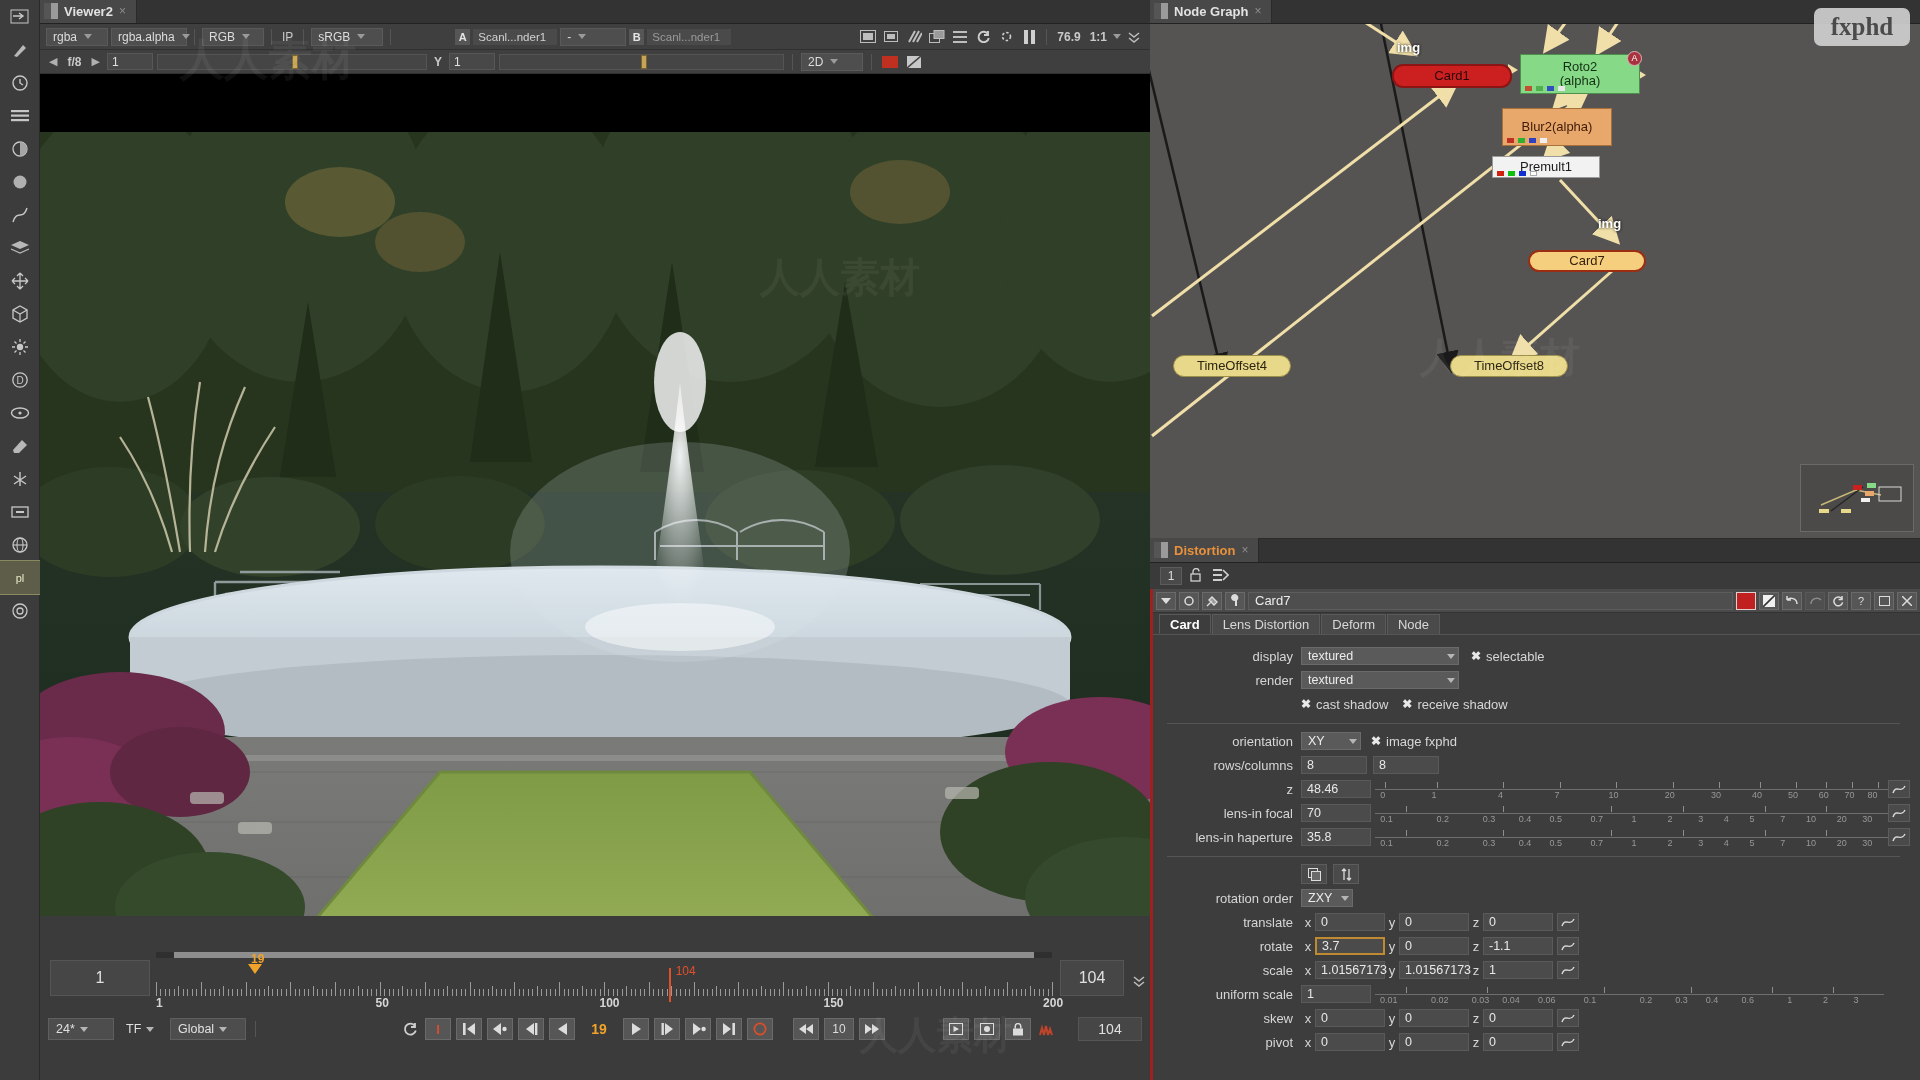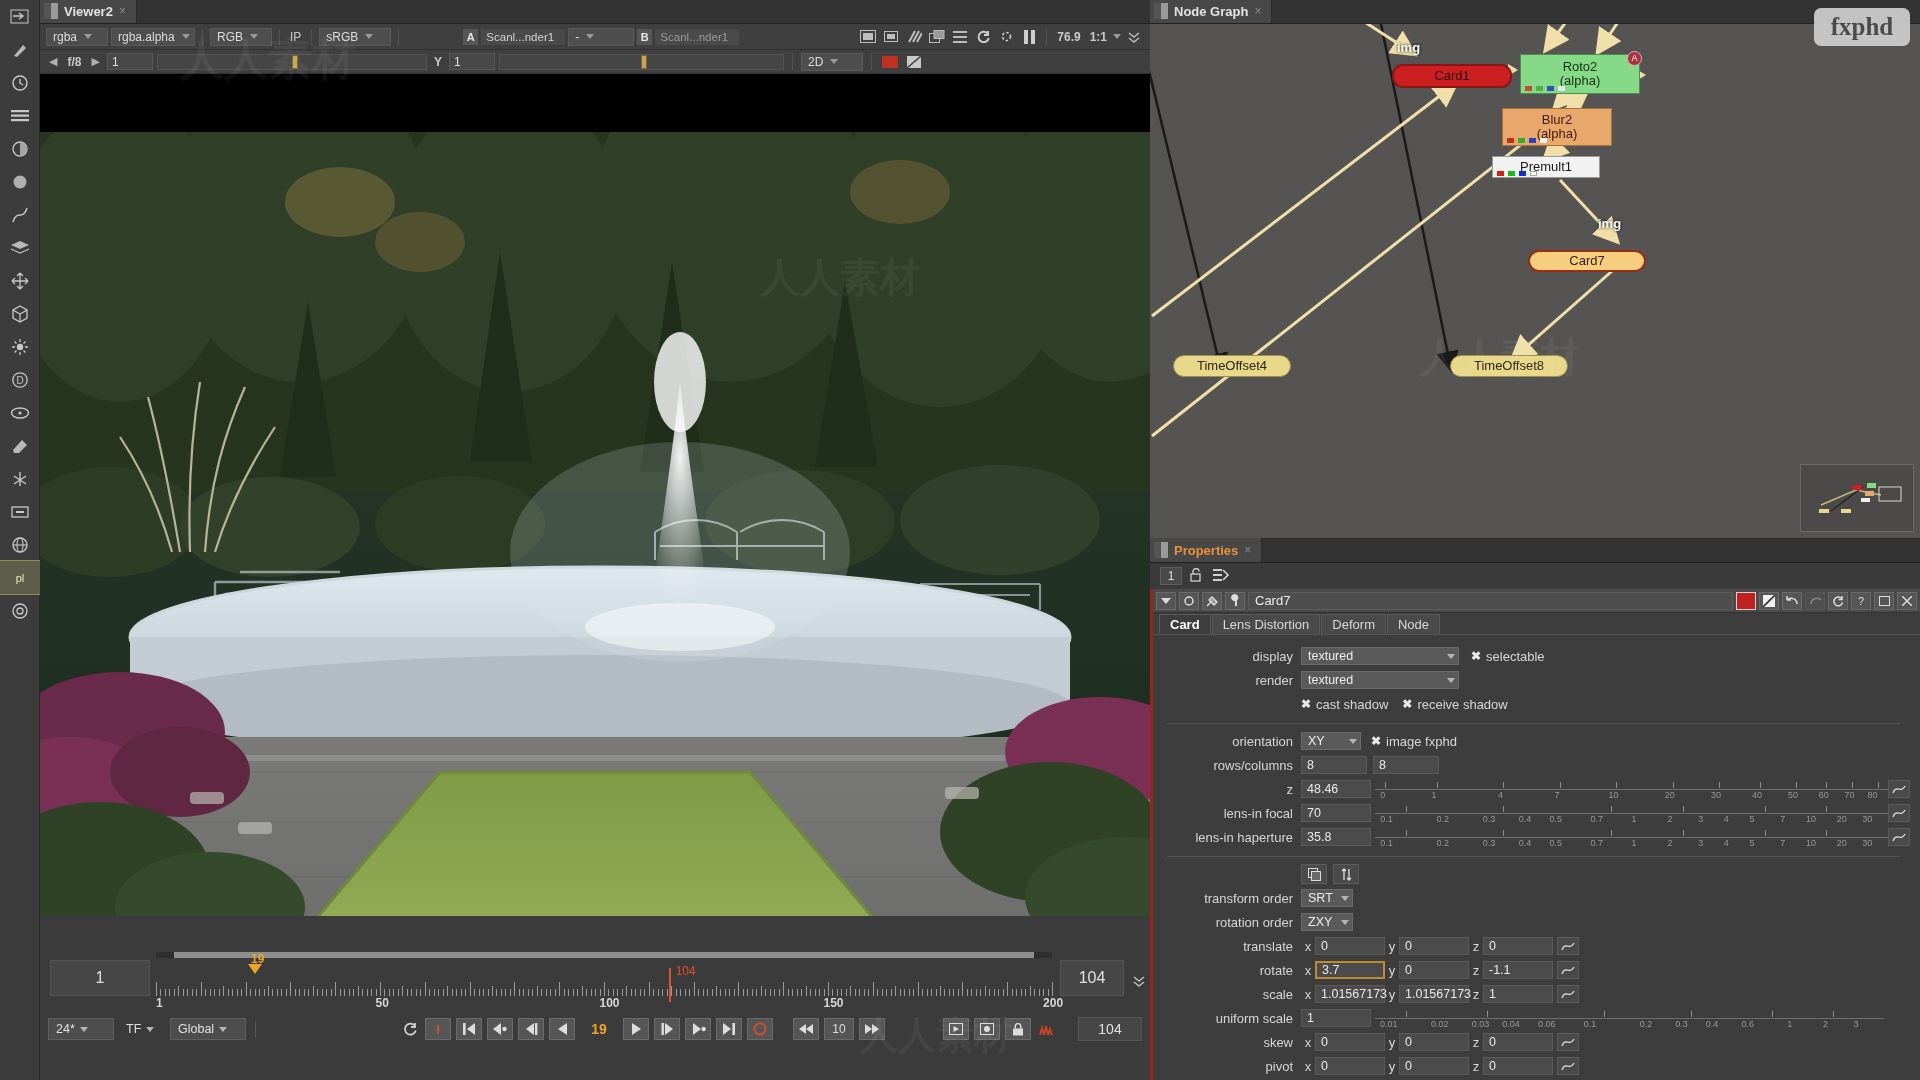--- a/index.html
+++ b/index.html
@@ -287,21 +287,21 @@
         <span class="tlabel">Viewer2</span>
         <span class="tclose">×</span>
       </div>
     </div>
 
     <div id="viewer-toolbar1">
       <div class="ddown" style="width:62px">
         <span>rgba</span>
         <span class="arr"></span>
         </div>
-      <div class="ddown" style="width:84px">
+      <div class="ddown" style="width:76px">
         <span>rgba.alpha</span>
         <span class="arr"></span>
         </div>
       <div class="vdiv"></div>
       <div class="ddown" style="width:62px">
         <span>RGB</span>
         <span class="arr"></span>
         </div>
       <div class="vdiv"></div>
       <span class="chanlbl dim">IP</span>
@@ -938,21 +938,21 @@
           <span>(alpha)</span>
           <span class="chips">
             <i style="background:#c05030"></i>
             <i style="background:#50b050"></i>
             <i style="background:#3050c0"></i>
             <i style="background:#e8e8e8"></i>
           </span>
           <span style="position:absolute;right:-3px;top:-4px;width:15px;height:15px;border-radius:8px;background:#a8333f;border:1px solid #e0b0b8;color:#fff;font-size:9px;display:flex;align-items:center;justify-content:center">A</span>
         </div>
 
-        <div class="node" style="left:352px;top:84px;width:110px;height:38px;background:#e8a76b;border:1px solid #a7713c;color:#3d1a08;flex-direction:column;">
+        <div class="node" style="left:352px;top:84px;width:110px;height:38px;background:#e8a76b;border:1px solid #a7713c;color:#3d1a08;flex-direction:row;">
           <span>Blur2</span>
           <span>(alpha)</span>
           <span class="chips">
             <i style="background:#c03020"></i>
             <i style="background:#30b030"></i>
             <i style="background:#3040c0"></i>
             <i style="background:#f0f0f0"></i>
           </span>
         </div>
 
@@ -996,21 +996,21 @@
         </div>
       </div>
 
       <div id="fxlogo">fxphd</div>
     </div>
 
     <div id="properties-pane">
       <div id="prop-tabbar">
         <div class="tabchip active-orange">
           <span class="tgrip"></span>
-          <span class="tlabel">Properties</span>
+          <span class="tlabel">Distortion</span>
           <span class="tclose">×</span>
         </div>
       </div>
 
       <div id="prop-toolrow">
         <span class="ptbox">1</span>
         <span>
           <svg width="15" height="14" viewBox="0 0 15 14">
               <rect x="1" y="6" width="9" height="7" fill="none" stroke="#cfcfcf" stroke-width="1.3"></rect>
               <path d="M3 6 V3.6 A3 3 0 0 1 9 3.6" fill="none" stroke="#cfcfcf" stroke-width="1.3"></path>
@@ -1260,27 +1260,20 @@
                   <rect x="3.5" y="3.5" width="9" height="9" fill="#6a6a6a" stroke="#dcdcdc"></rect>
                 </svg>
               </span>
             <span class="curvebtn" style="width:26px;height:20px;margin-left:6px">
               <svg width="13" height="13" viewBox="0 0 13 13">
                   <path d="M4 1 L4 12 M2 3 L4 1 L6 3 M9 12 L9 1 M7 10 L9 12 L11 10" stroke="#dcdcdc" fill="none" stroke-width="1.3"></path>
                 </svg>
               </span>
           </div>
 
-          <div class="prow">
-            <span class="plabel">transform order</span>
-            <span class="psel" style="width:52px">
-              <span>SRT</span>
-              <span class="arr"></span>
-              </span>
-          </div>
 
           <div class="prow">
             <span class="plabel">rotation order</span>
             <span class="psel" style="width:52px">
               <span>ZXY</span>
               <span class="arr"></span>
               </span>
           </div>
 
           <div class="prow">

